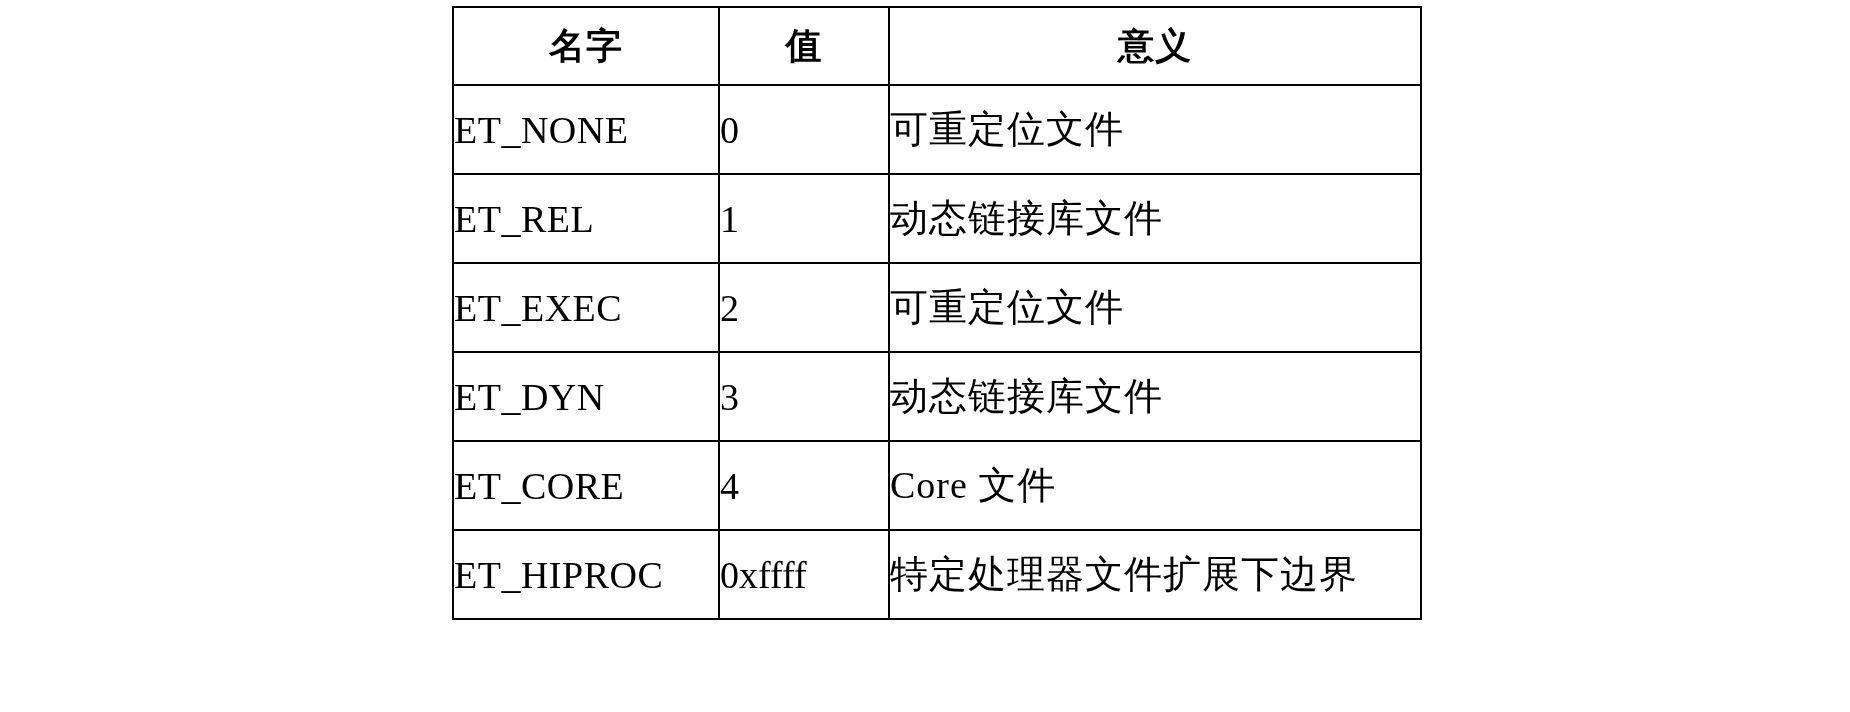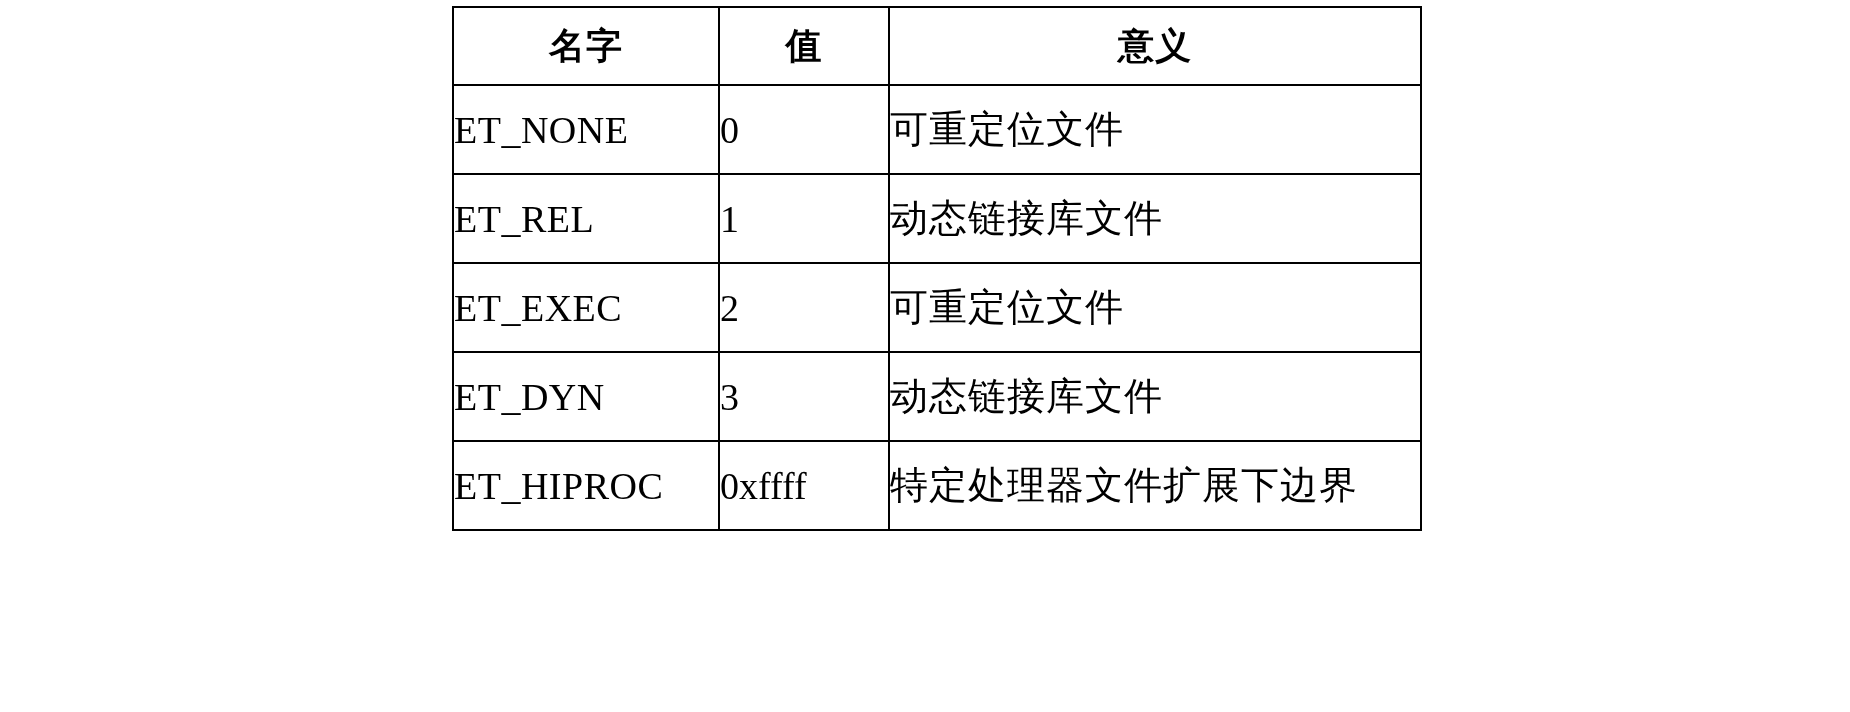--- a/index.html
+++ b/index.html
@@ -99,20 +99,25 @@
           <td class="cell-name">ET_EXEC</td>
           <td class="cell-value">2</td>
           <td class="cell-mean">可重定位文件</td>
         </tr>
         <tr>
           <td class="cell-name">ET_DYN</td>
           <td class="cell-value">3</td>
           <td class="cell-mean">动态链接库文件</td>
         </tr>
         <tr>
+          <td class="cell-name">ET_CORE</td>
+          <td class="cell-value">4</td>
+          <td class="cell-mean">Core 文件</td>
+        </tr>
+        <tr>
           <td class="cell-name">ET_HIPROC</td>
           <td class="cell-value">0xffff</td>
           <td class="cell-mean">特定处理器文件扩展下边界</td>
         </tr>
       </tbody>
     </table>
   </div>
 </div>
 
 </body></html>

